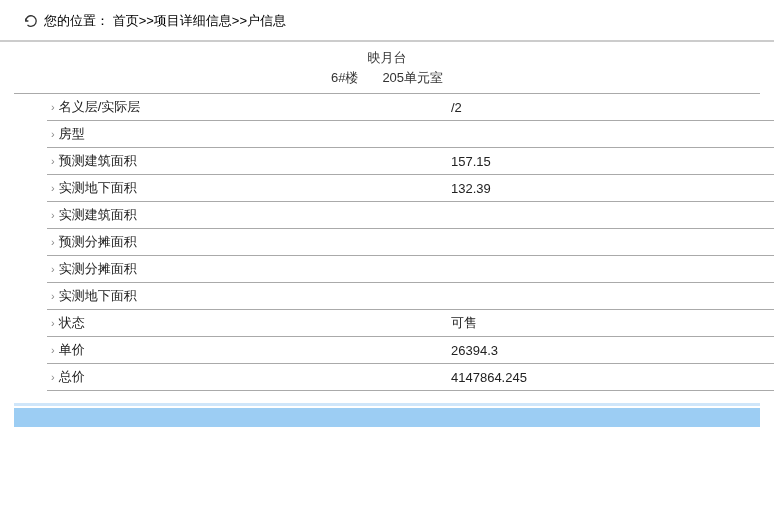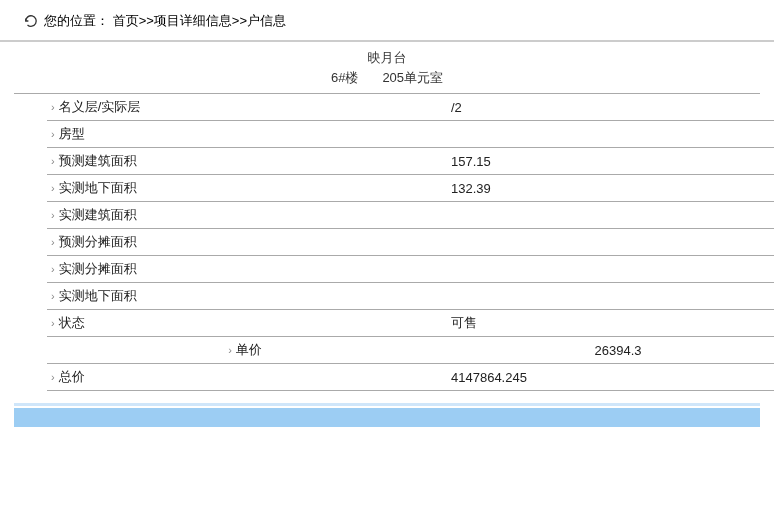--- a/index.html
+++ b/index.html
@@ -72,21 +72,20 @@
     .data-table td.value-cell {
       color: #222;
     }
     .row-marker {
       color: #888;
       font-size: 11px;
       margin-right: 4px;
     }
     .highlight-row td {
       position: relative;
-      text-align: center;
     }
     .highlight-box {
       position: absolute;
       border: 2px solid #d93025;
       pointer-events: none;
       left: 3px;
       right: 216px;
       top: 419px;
       height: 30px;
       z-index: 10;

